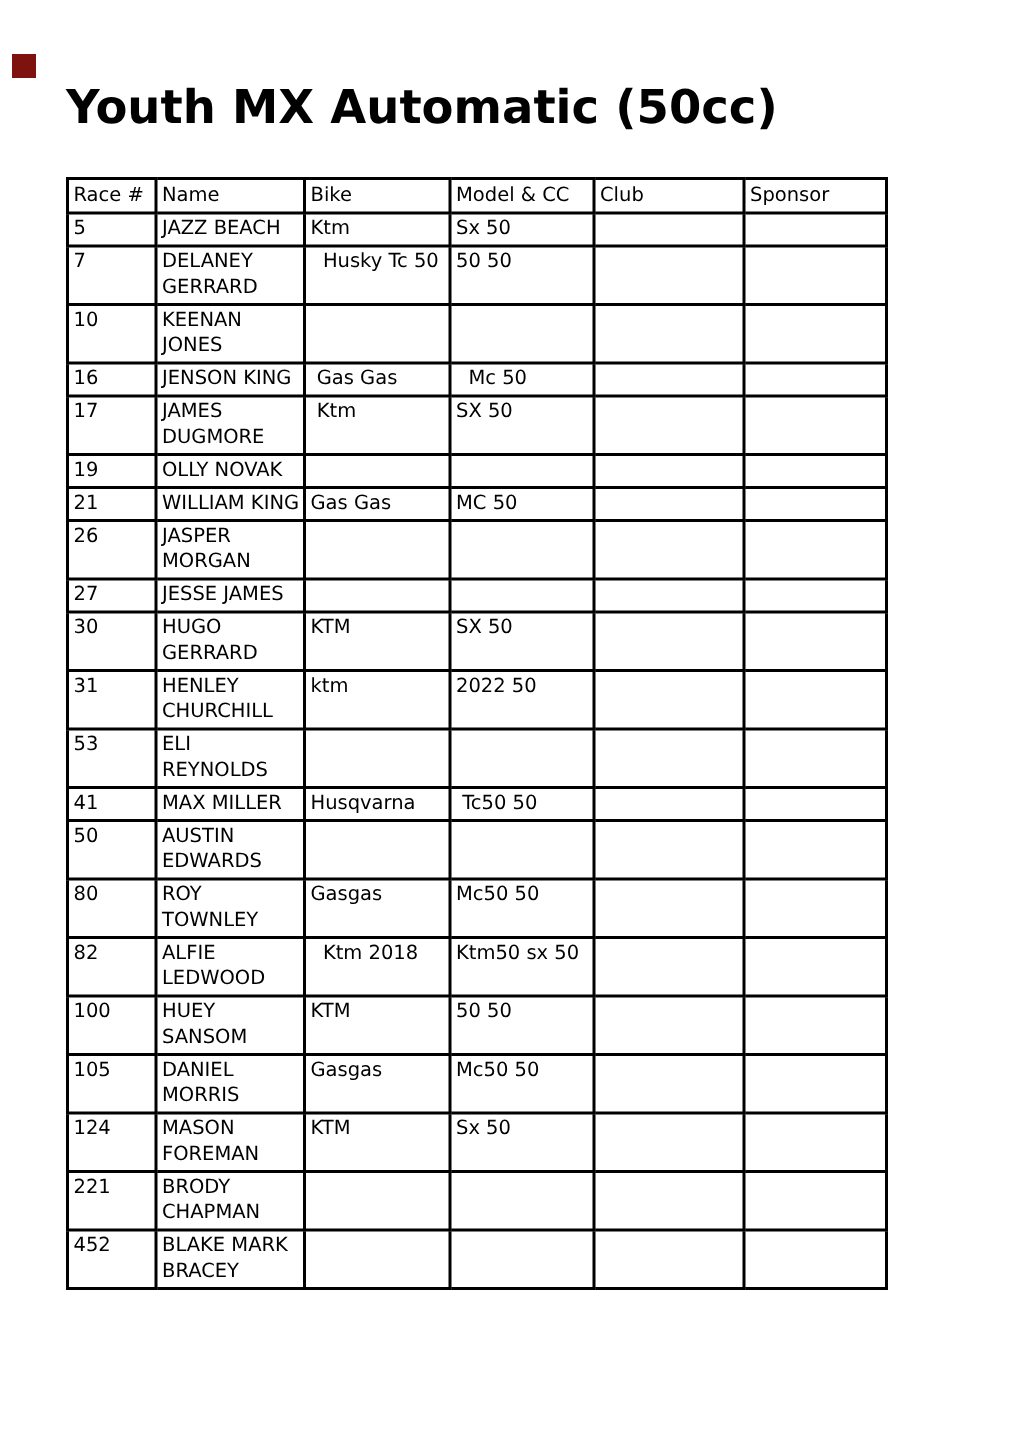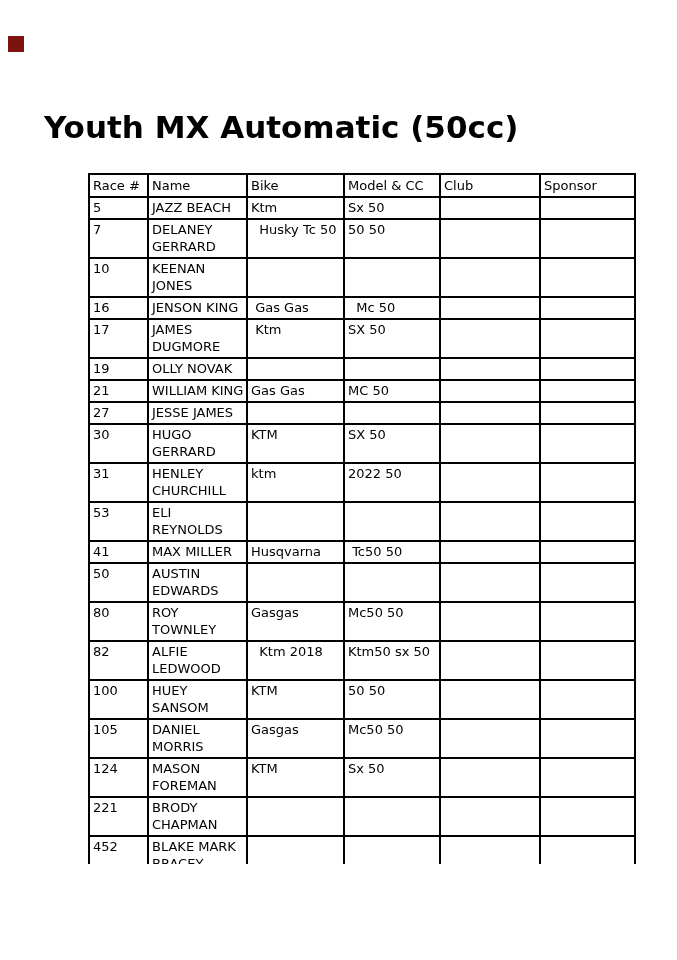--- a/index.html
+++ b/index.html
@@ -9,21 +9,21 @@
     color: #000000;
     font-family: "DejaVu Sans", "Liberation Sans", sans-serif;
   }
   .page {
     position: relative;
     width: 677px;
     height: 864px;
     background: #ffffff;
     overflow: hidden;
     box-sizing: border-box;
-    padding: 108px 0 0 44px;
+    padding: 53px 0 0 44px;
   }
   .red-marker {
     position: absolute;
     left: 8px;
     top: 36px;
     width: 16px;
     height: 16px;
     display: block;
   }
   h1.doc-title {
@@ -31,21 +31,20 @@
     font-size: 31px;
     line-height: 38px;
     font-weight: bold;
     letter-spacing: 0px;
     white-space: nowrap;
   }
   table.entry-table {
     border-collapse: collapse;
     table-layout: fixed;
     width: 546px;
-    margin-left: 44px;
   }
   table.entry-table col.c-race    { width: 59px; }
   table.entry-table col.c-name    { width: 99px; }
   table.entry-table col.c-bike    { width: 97px; }
   table.entry-table col.c-model   { width: 96px; }
   table.entry-table col.c-club    { width: 100px; }
   table.entry-table col.c-sponsor { width: 95px; }
   th, td {
     border: 2px solid #000000;
     font-size: 13px;
@@ -149,20 +148,29 @@
 
     <tr>
       <td>21</td>
       <td>WILLIAM KING</td>
       <td>Gas Gas</td>
       <td>MC 50</td>
       <td></td>
       <td></td>
     </tr>
 
+    <tr>
+      <td>26</td>
+      <td>JASPER
+MORGAN</td>
+      <td></td>
+      <td></td>
+      <td></td>
+      <td></td>
+    </tr>
 
     <tr>
       <td>27</td>
       <td>JESSE JAMES</td>
       <td></td>
       <td></td>
       <td></td>
       <td></td>
     </tr>
 

